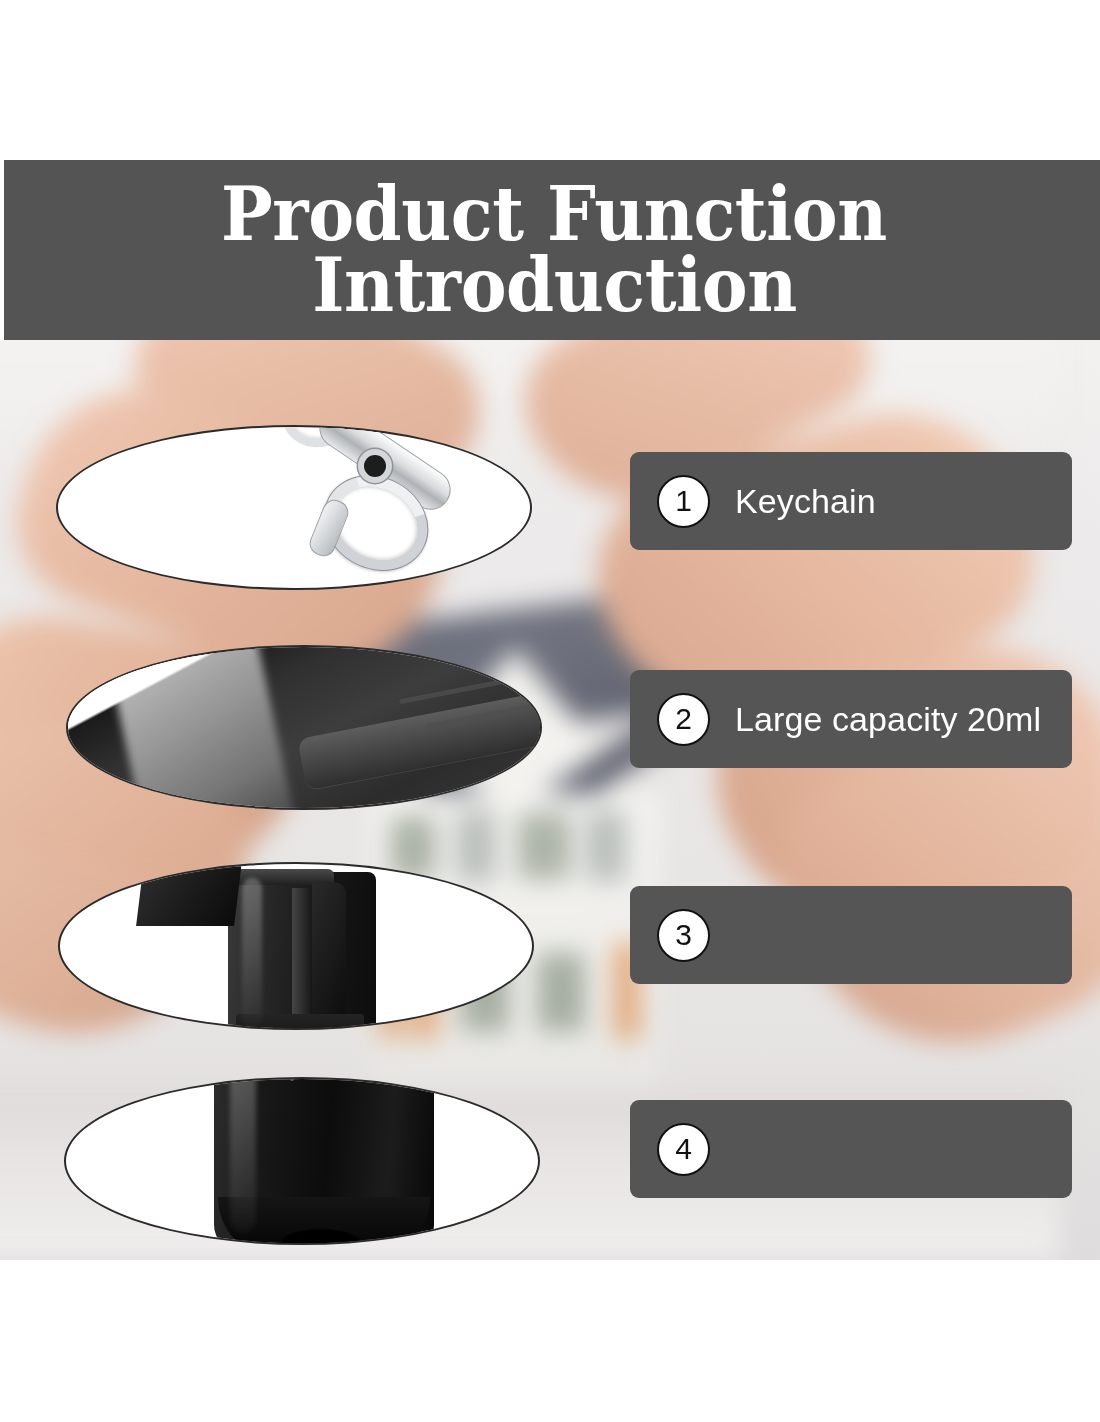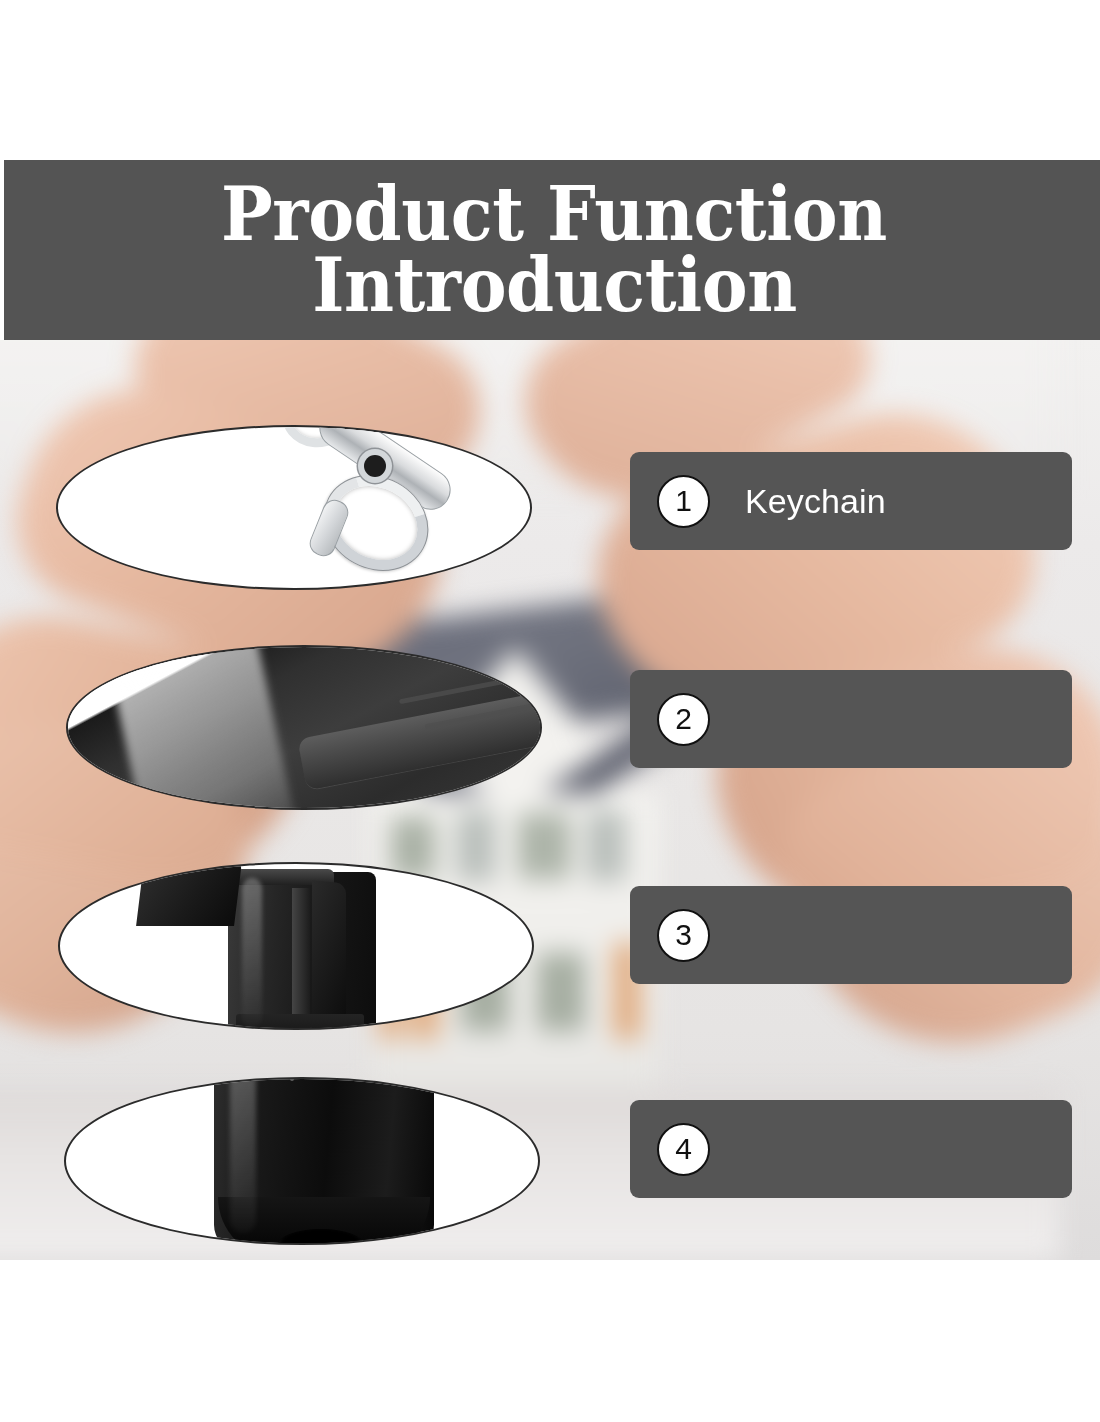--- a/index.html
+++ b/index.html
@@ -279,21 +279,21 @@
     border-radius:50%;
     background:#ffffff;
     border:2.5px solid #111111;
     color:#111111;
     font-size:30px;
     font-weight:400;
     display:flex; align-items:center; justify-content:center;
     line-height:1;
   }
   .feature-label{
-    margin-left:35px;
+    margin-left:25px;
     color:#ffffff;
     font-size:34px;
     font-weight:400;
     letter-spacing:0.1px;
     white-space:nowrap;
   }
   #bar-1{ top:452px; }
   #bar-2{ top:670px; }
   #bar-3{ top:886px; }
   #bar-4{ top:1100px; }
@@ -396,20 +396,21 @@
     </div>
   </div>
 
   <div class="feature-bar" id="bar-1">
     <div class="badge">1</div>
     <div class="feature-label">Keychain</div>
   </div>
 
   <div class="feature-bar" id="bar-2">
     <div class="badge">2</div>
+    <div class="feature-label">Large capacity 20ml</div>
   </div>
 
   <div class="feature-bar" id="bar-3">
     <div class="badge">3</div>
   </div>
 
   <div class="feature-bar" id="bar-4">
     <div class="badge">4</div>
   </div>
 

